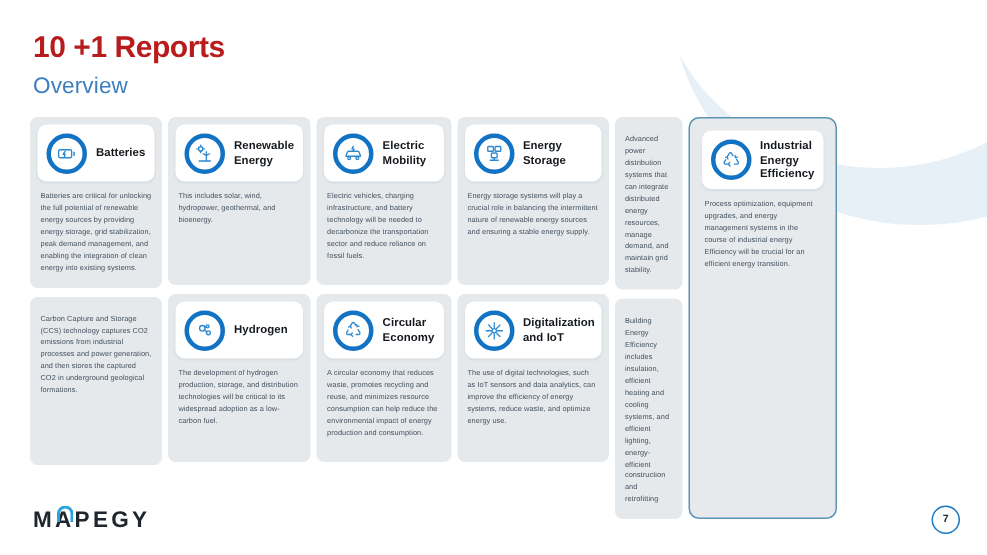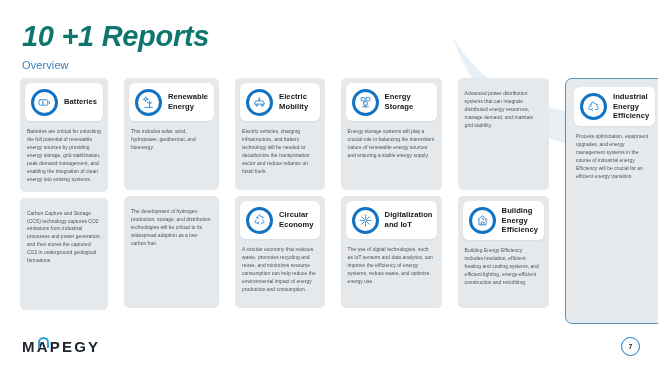--- a/index.html
+++ b/index.html
@@ -31,41 +31,40 @@
     top: -168px; right: -78px;
     width: 300px; height: 280px;
     border-radius: 50%;
     background: #ffffff;
     pointer-events: none;
   }
 
   
   .header { position: absolute; left: 22px; top: 21px; }
   .page-title {
-    font-size: 29px;
+    font-size: 20px;
     font-weight: bold;
-    color: #0f766e;
+    color: #b91c1c;
     letter-spacing: -0.3px;
     line-height: 1.1;
-    font-style: italic;
   }
   .page-subtitle {
     margin-top: 6px;
-    font-size: 11px;
+    font-size: 15px;
     color: #3d7ebd;
     letter-spacing: .1px;
   }
 
   
   .grid {
     position: absolute;
     left: 20px; top: 78px;
     width: 538px;
     display: flex;
-    gap: 16px;
+    gap: 4px;
   }
   .col { width: 101px; display: flex; flex-direction: column; gap: 6px; }
   .col-highlight {
     width: 104px;
     border: 1.2px solid #5b93b5;
     border-radius: 7px;
     padding: 3px;
     background: #e6eaed;
   }
 
@@ -201,20 +200,31 @@
                 <path d="M14 21v-7"></path>
                 <path d="M14 14l-4-2M14 14l4-2M14 14l0-4.5"></path>
                 <path d="M5 21h14"></path>
               </svg>
             </div>
             <div class="card-title">Renewable Energy</div>
           </div>
           <div class="card-body">This includes solar, wind, hydropower, geothermal, and bioenergy.</div>
         </div>
         <div class="tile">
+          <div class="card-head">
+            <div class="icon-ring">
+              <svg viewBox="0 0 24 24" fill="none" stroke="#2f89d0" stroke-width="1.7" stroke-linecap="round" stroke-linejoin="round">
+                <circle cx="9" cy="9" r="3.4"></circle>
+                <circle cx="16.5" cy="14.5" r="2.4"></circle>
+                <circle cx="15.5" cy="6.5" r="1.8"></circle>
+                <path d="M11.6 11.1l2.9 2.3M11.8 7.8l2-0.8"></path>
+              </svg>
+            </div>
+            <div class="card-title">Hydrogen</div>
+          </div>
           <div class="card-body">The development of hydrogen production, storage, and distribution technologies will be critical to its widespread adoption as a low-carbon fuel.</div>
         </div>
       </div>
       <div class="col">
         <div class="tile">
           <div class="card-head">
             <div class="icon-ring">
               <svg viewBox="0 0 24 24" fill="none" stroke="#2f89d0" stroke-width="1.7" stroke-linecap="round" stroke-linejoin="round">
                 <path d="M3 15h18l-1.6-4.6a2 2 0 0 0-1.9-1.4H6.5a2 2 0 0 0-1.9 1.4z"></path>
                 <circle cx="7" cy="17.5" r="1.7"></circle>
@@ -268,31 +278,20 @@
             <div class="card-title">Digitalization and IoT</div>
           </div>
           <div class="card-body">The use of digital technologies, such as IoT sensors and data analytics, can improve the efficiency of energy systems, reduce waste, and optimize energy use.</div>
         </div>
       </div>
       <div class="col">
         <div class="tile">
           <div class="card-body">Advanced power distribution systems that can integrate distributed energy resources, manage demand, and maintain grid stability.</div>
         </div>
         <div class="tile">
-          <div class="card-head">
-            <div class="icon-ring">
-              <svg viewBox="0 0 24 24" fill="none" stroke="#2f89d0" stroke-width="1.7" stroke-linecap="round" stroke-linejoin="round">
-                <path d="M3.5 10L12 3.5 20.5 10"></path>
-                <path d="M5.5 10.5V20h13v-9.5"></path>
-                <path d="M9.5 20v-5h5v5"></path>
-                <path d="M12 8.2c1.4 0 2.4 1 2.4 2.4-1.4 0-2.4-1-2.4-2.4z"></path>
-              </svg>
-            </div>
-            <div class="card-title">Building Energy Efficiency</div>
-          </div>
           <div class="card-body">Building Energy Efficiency includes insulation, efficient heating and cooling systems, and efficient lighting, energy-efficient construction and retrofitting</div>
         </div>
       </div>
       <div class="col col-highlight">
         <div class="tile tile-tall">
           <div class="card-head">
             <div class="icon-ring">
               <svg viewBox="0 0 24 24" fill="none" stroke="#2f89d0" stroke-width="1.7" stroke-linecap="round" stroke-linejoin="round">
                 <path d="M7 8.5l2.6-4.4a1.6 1.6 0 0 1 2.8 0l1.6 2.8"></path>
                 <path d="M18.6 11.5l2 3.5a1.6 1.6 0 0 1-1.4 2.4h-3.4"></path>

